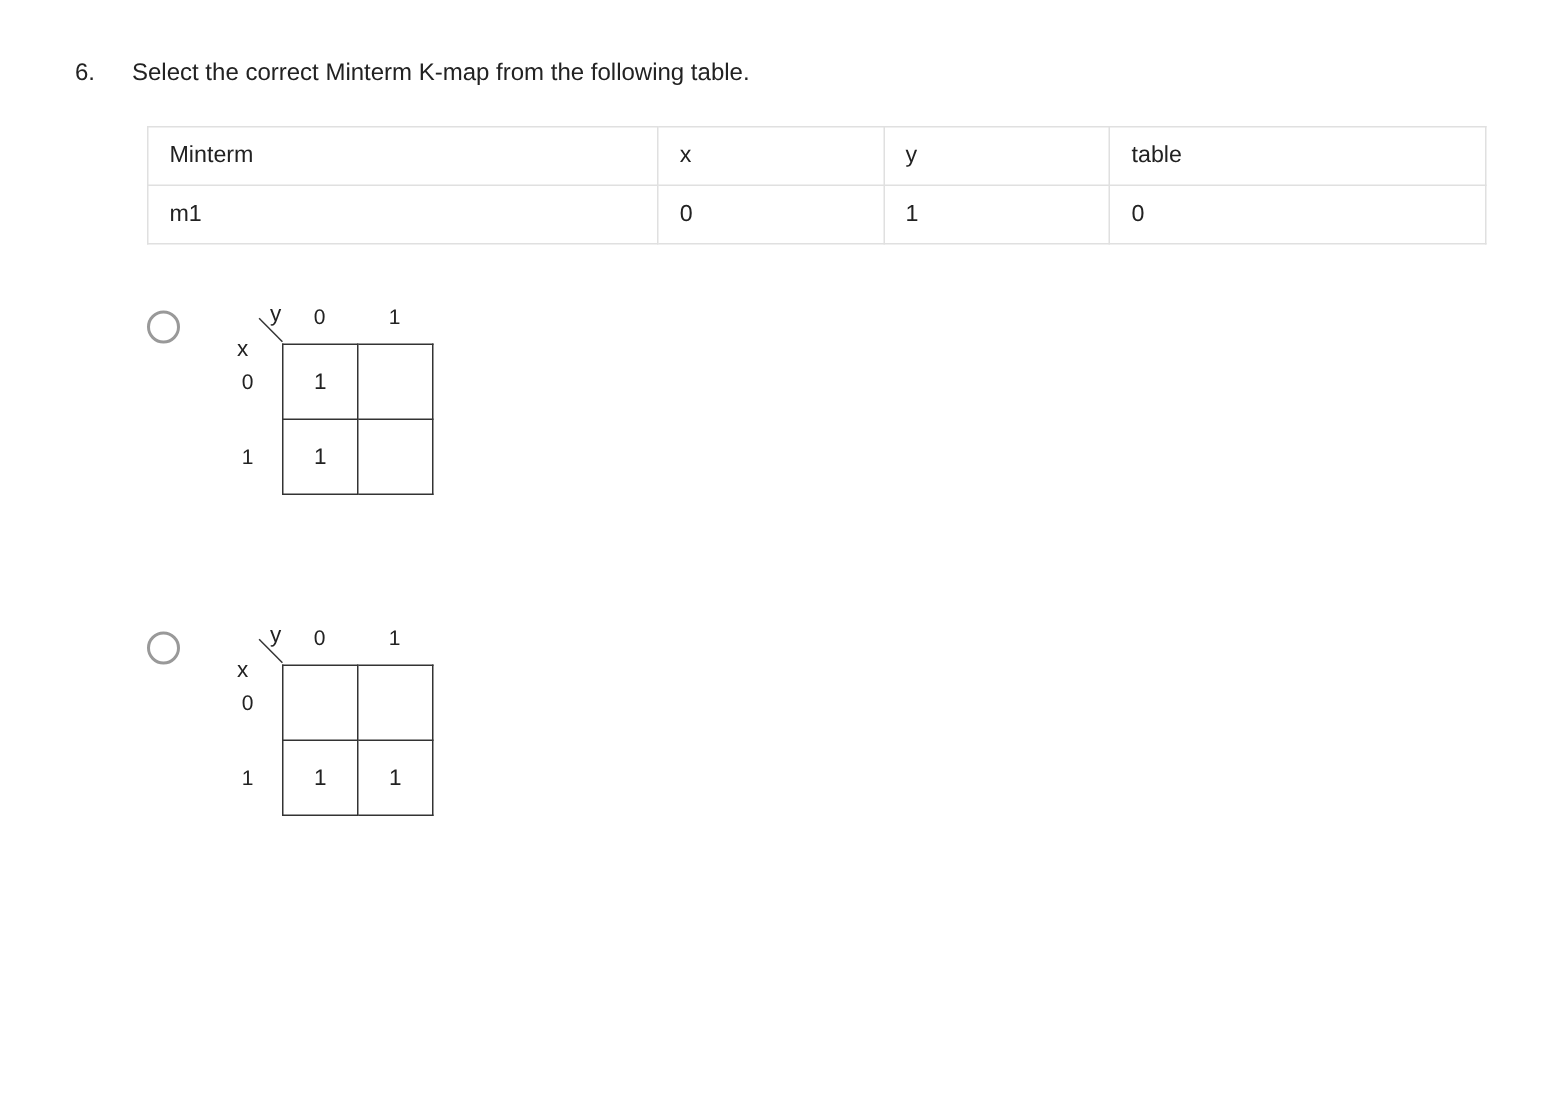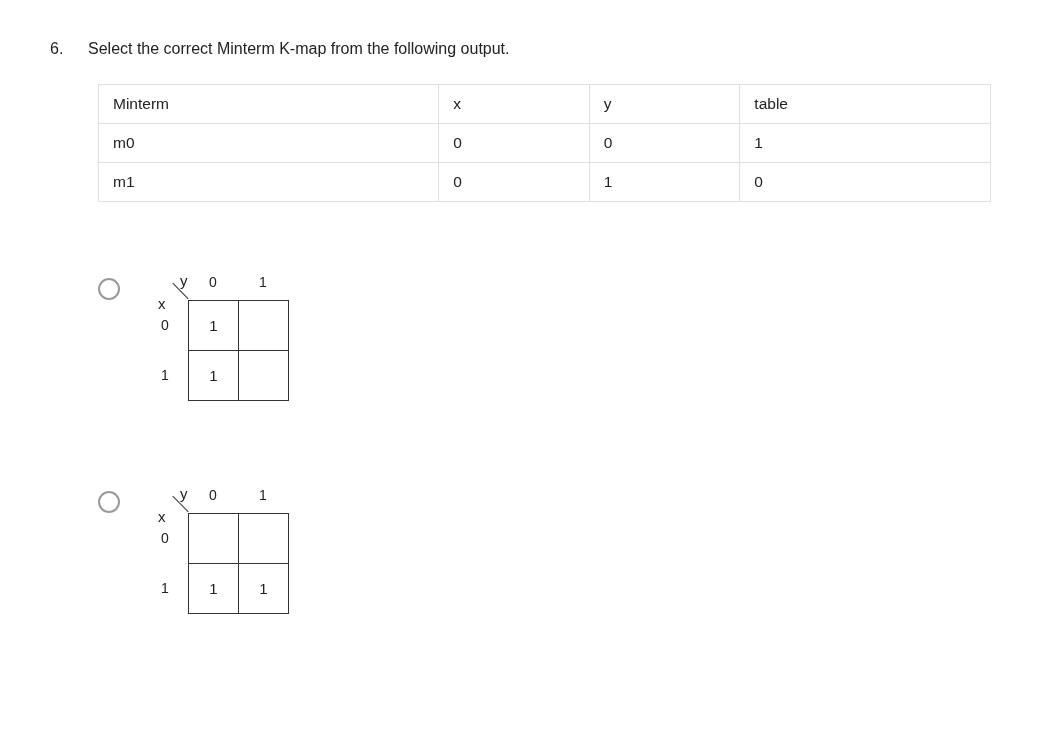--- a/index.html
+++ b/index.html
@@ -24,21 +24,21 @@
       font-weight: 500;
       min-width: 20px;
     }
     .question-text {
       font-weight: 400;
     }
     .truth-table {
       margin-left: 48px;
       border-collapse: collapse;
       width: calc(100% - 48px);
-      margin-bottom: 70px;
+      margin-bottom: 38px;
     }
     .truth-table th,
     .truth-table td {
       border: 1px solid #e0e0e0;
       padding: 10px 14px;
       text-align: left;
       font-weight: 400;
       font-size: 15.5px;
     }
     .truth-table th {
@@ -136,40 +136,34 @@
       height: 22px;
       background: #333;
       transform: rotate(-45deg);
     }
   </style>
 </head>
 <body>
 
 <div class="question-row">
   <span class="question-number">6.</span>
-  <span class="question-text">Select the correct Minterm K-map from the following output.</span>
+  <span class="question-text">Select the correct Minterm K-map from the following table.</span>
 </div>
 
 <table class="truth-table">
   <thead>
     <tr>
       <th>Minterm</th>
       <th>x</th>
       <th>y</th>
       <th>table</th>
     </tr>
   </thead>
   <tbody>
     <tr>
-      <td>m0</td>
-      <td>0</td>
-      <td>0</td>
-      <td>1</td>
-    </tr>
-    <tr>
       <td>m1</td>
       <td>0</td>
       <td>1</td>
       <td>0</td>
     </tr>
   </tbody>
 </table>
 
 <div class="options">
 

